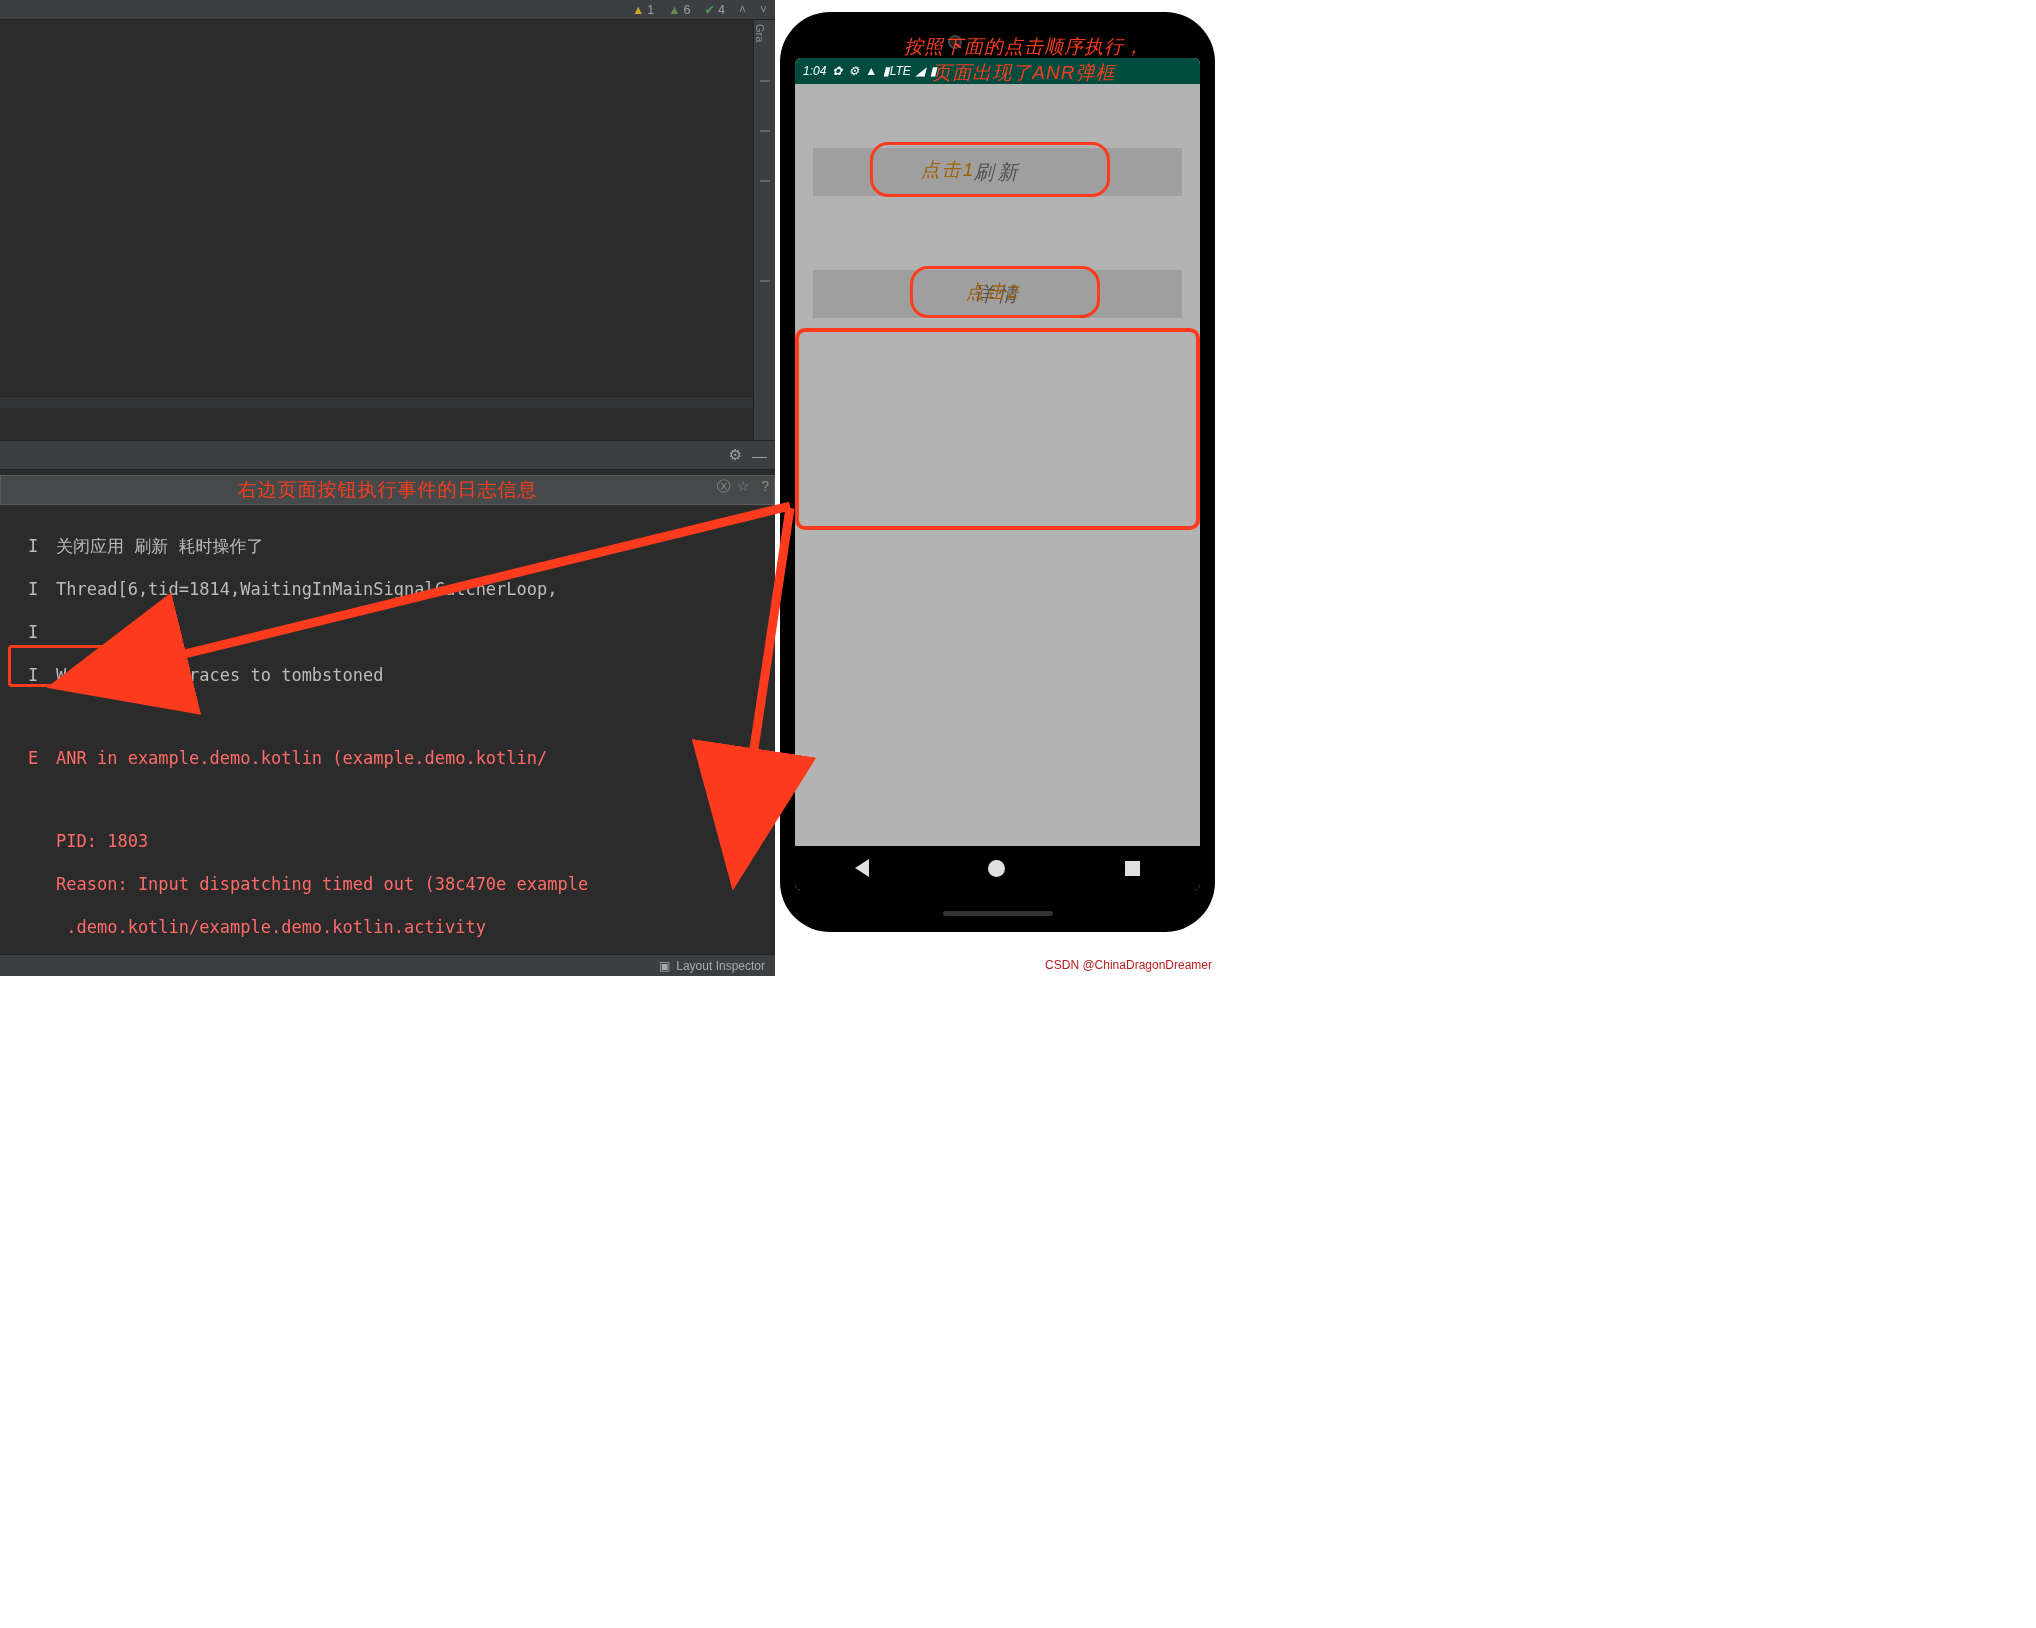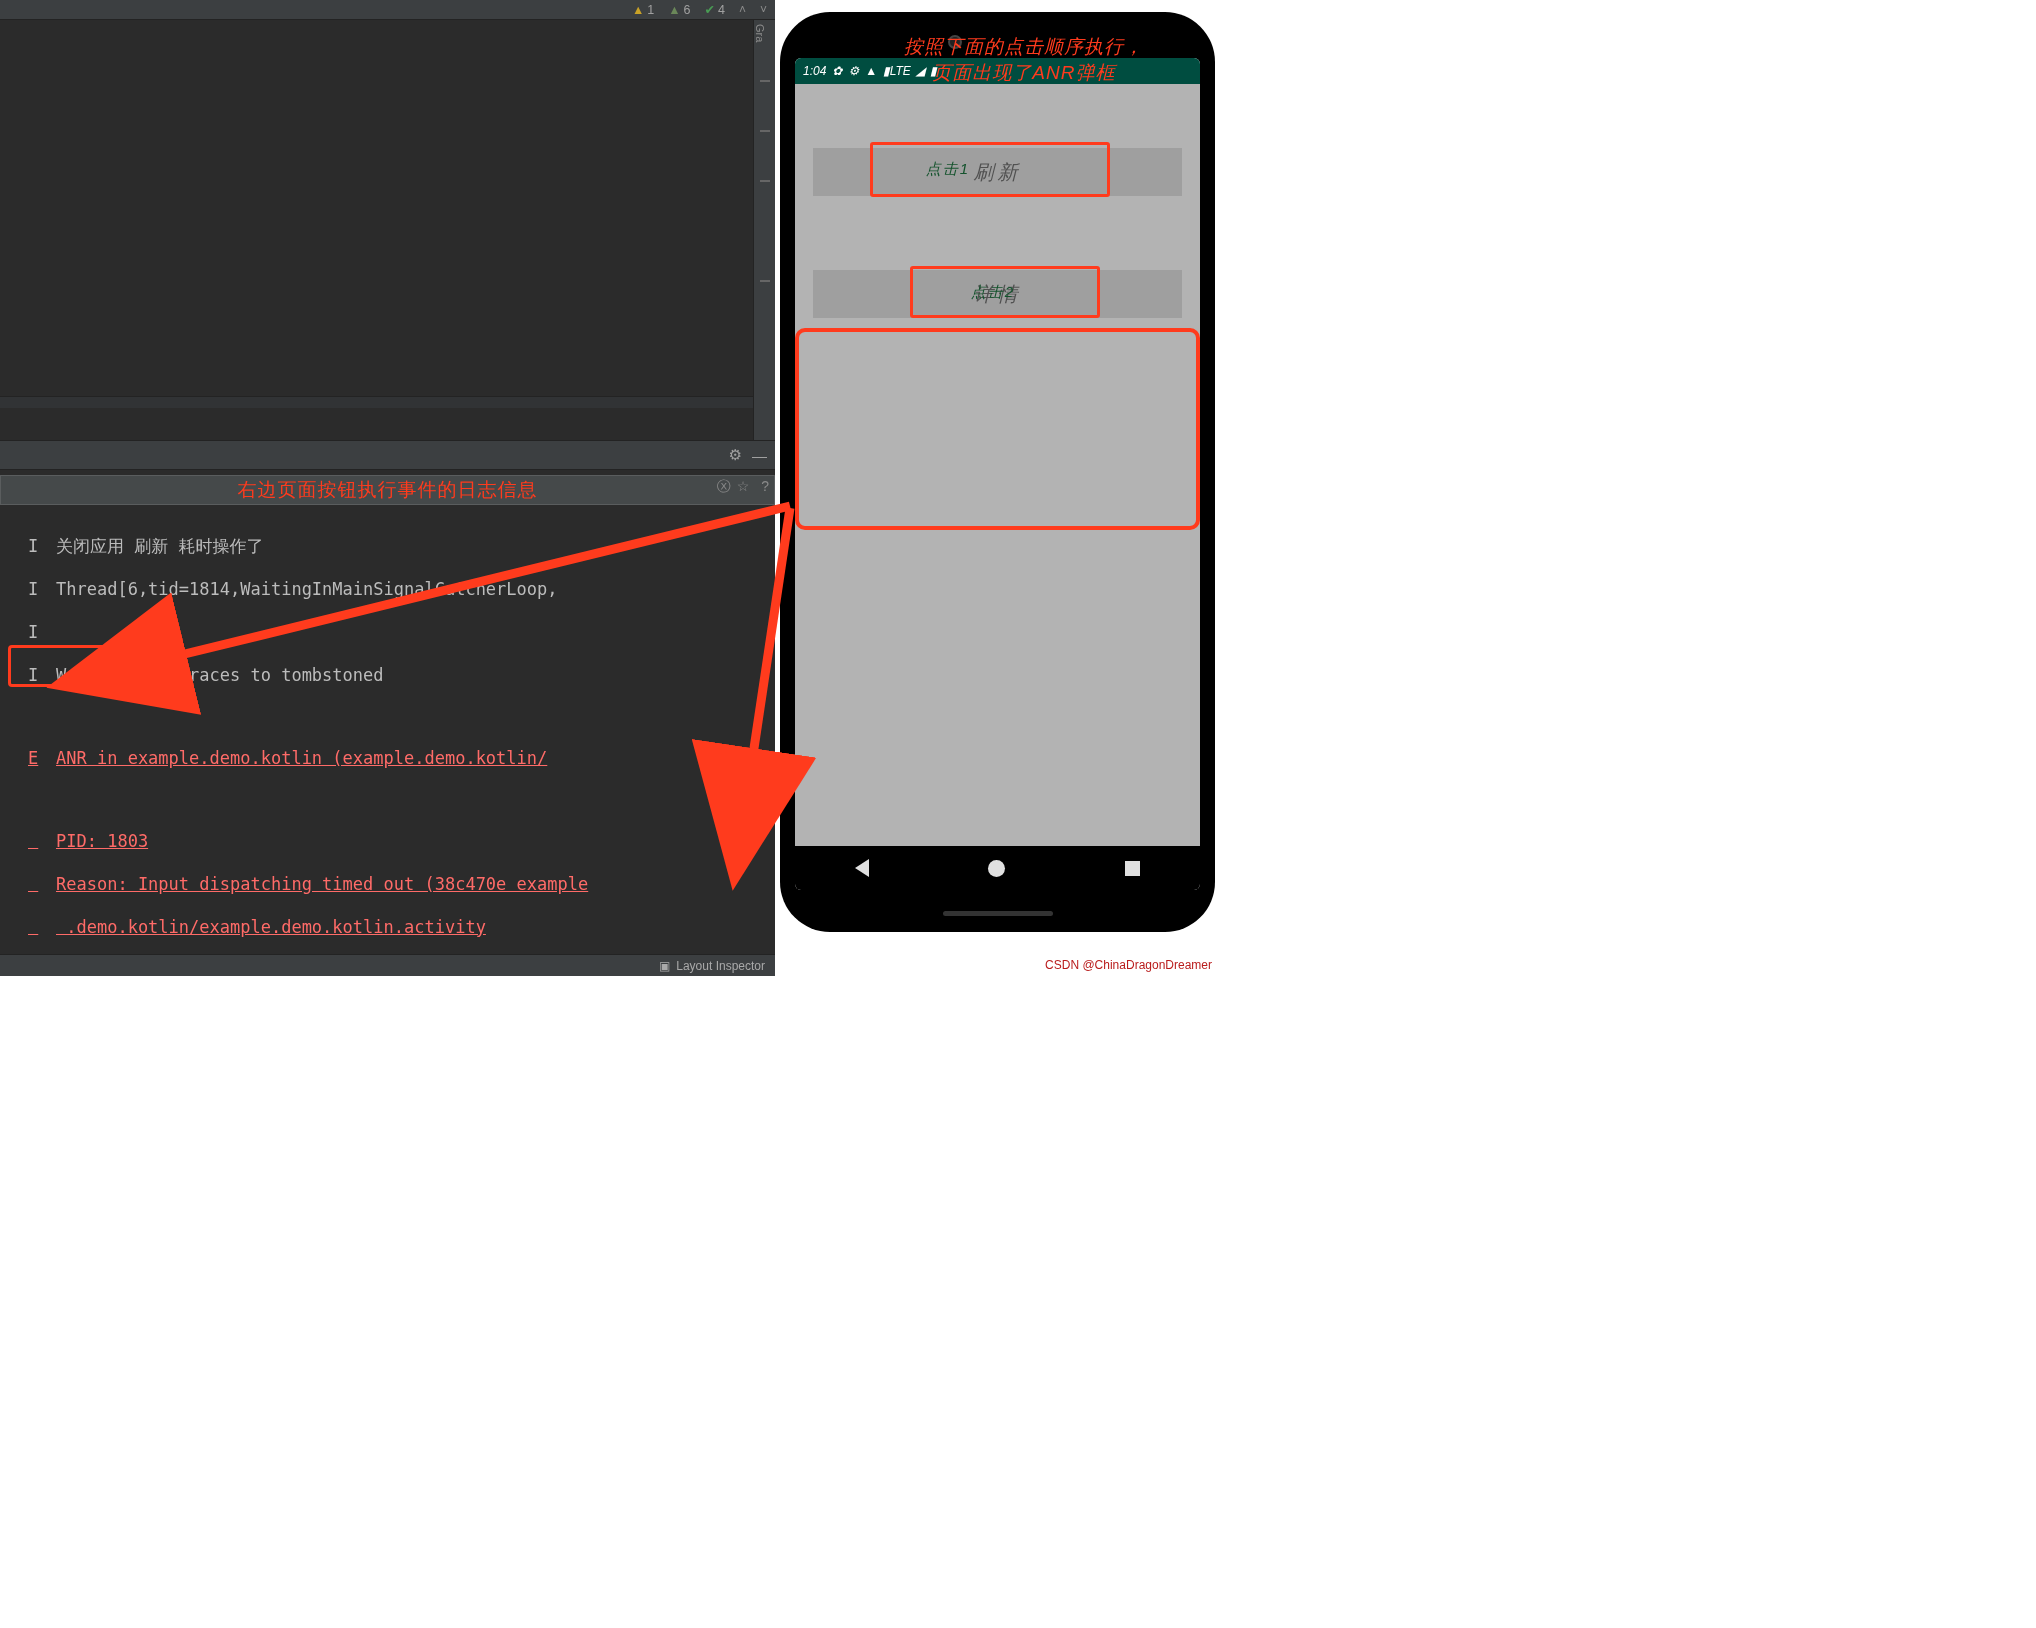--- a/index.html
+++ b/index.html
@@ -64,21 +64,21 @@
     position:absolute; right:6px; top:8px; display:flex; gap:6px; color:#8a8a8a; font-size:14px;
   }
 
   .logcat-body{
     position:absolute; left:0; top:515px; width:775px; height:445px;
     background:#2b2b2b; font-family:Menlo,Consolas,monospace; font-size:17px;
     color:#bcbcbc; white-space:pre; overflow:hidden;
   }
   .logline { padding-left:28px; line-height:1.35; }
   .lvl { display:inline-block; width:28px; color:#bcbcbc; }
-  .logline.red, .logline.red .lvl { color:#ff6b68;text-decoration:underline; }
+  .logline.red, .logline.red .lvl { color:#ff6b68; }
   .logline .underline { text-decoration:underline; text-decoration-thickness:2px; text-decoration-color:#ff3b1d; }
 
   .e-anr-box{
     position:absolute; left:8px; top:645px; width:120px; height:42px;
     border:3px solid #ff3b1d; border-radius:4px; pointer-events:none;
   }
 
   .ide-bottombar{
     position:absolute; left:0; bottom:0; width:775px; height:22px;
     background:#3c3f41; border-top:1px solid #232323;
@@ -130,23 +130,23 @@
   }
   .app-btn{
     position:absolute; left:18px; right:18px; height:48px;
     background:#cecece; display:flex; align-items:center; justify-content:center;
     font-size:20px; color:#222; letter-spacing:4px;
   }
   .btn1{ top:64px; }
   .btn2{ top:186px; }
 
   .click-badge{
-    position:absolute; border:3px solid #ff3b1d; border-radius:3px;
-    color:#14532d; display:flex; align-items:center; justify-content:center;
-    font-size:15px; letter-spacing:2px; background:transparent; pointer-events:none;
+    position:absolute; border:3px solid #ff3b1d; border-radius:18px;
+    color:#a16207; display:flex; align-items:center; justify-content:center;
+    font-size:19px; letter-spacing:2px; background:transparent; pointer-events:none;
     z-index:5;
   }
   .click1{ left:75px; top:58px; width:240px; height:55px; }
   .click1 span{ position:relative; left:-42px; }
   .click2{ left:115px; top:182px; width:190px; height:52px; }
   .click2 span{ position:relative; left:-12px; }
 
   .dialog-outline{
     position:absolute; left:0; top:244px; width:405px; height:202px;
     border:4px solid #ff3b1d; border-radius:10px; pointer-events:none; z-index:4;

